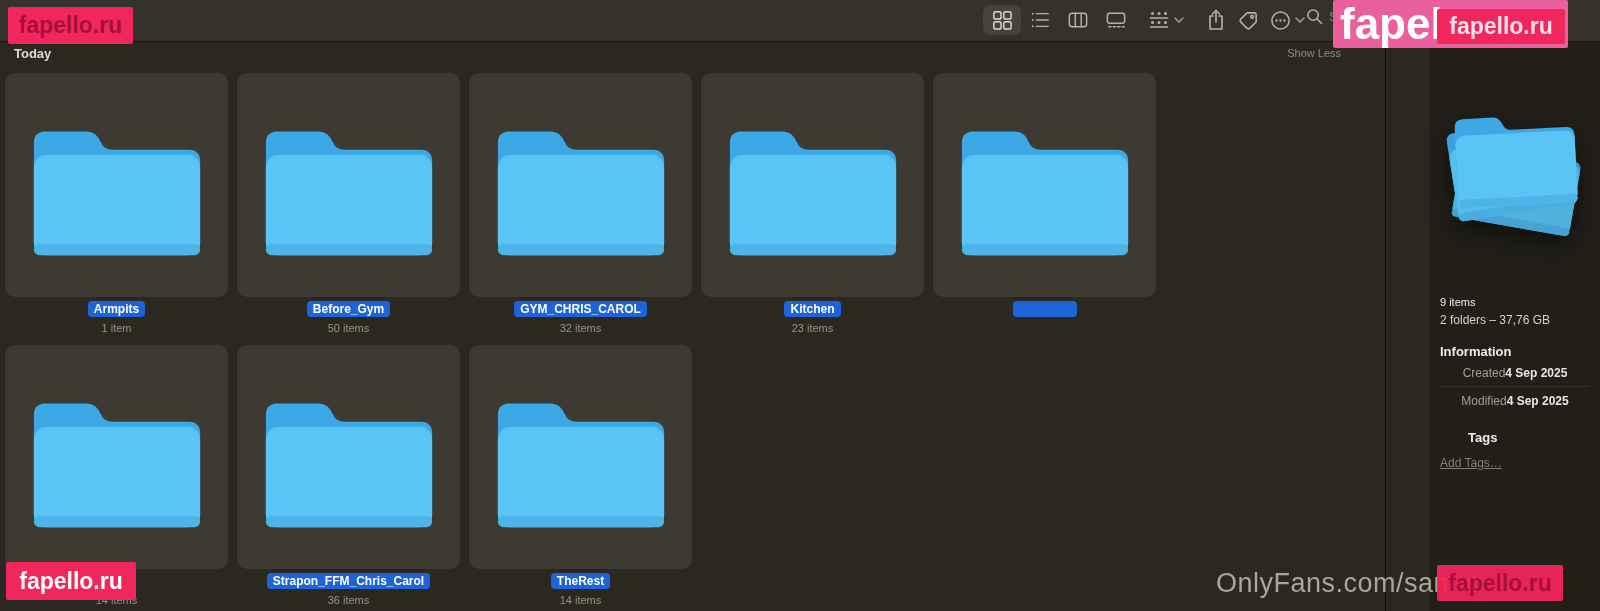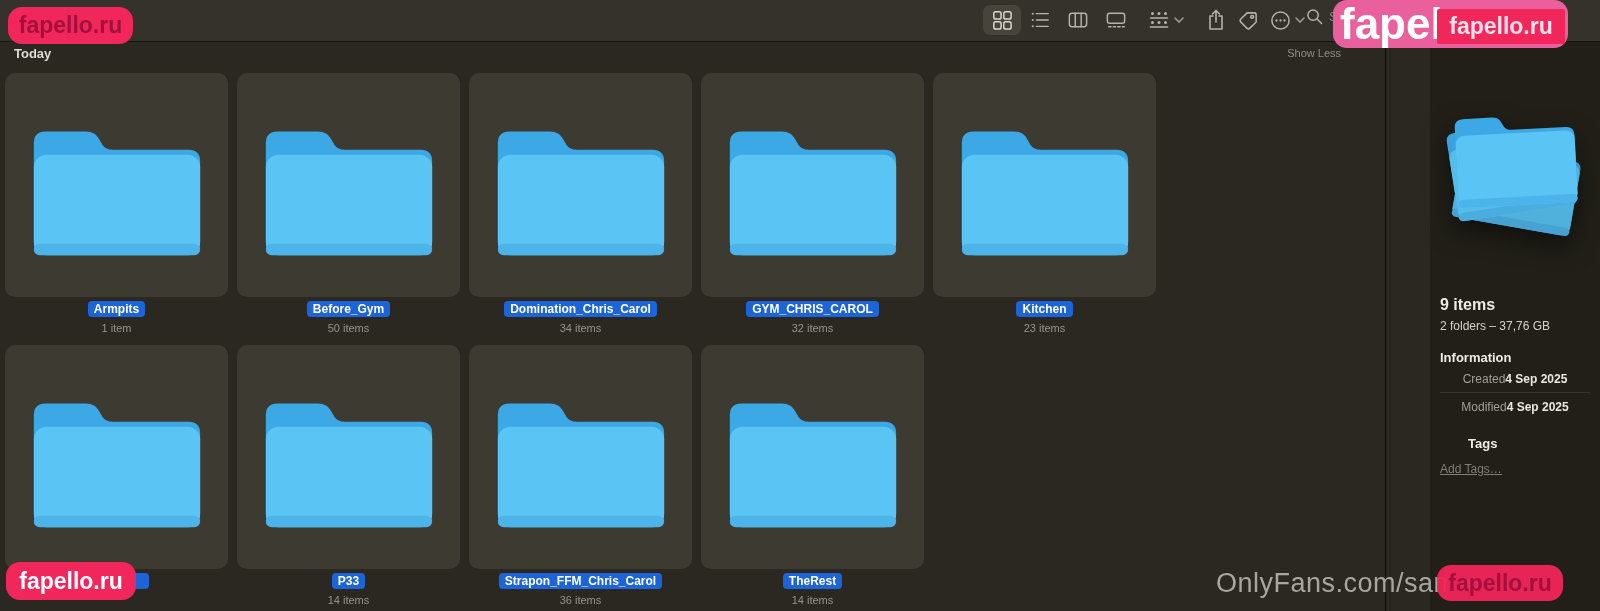--- a/index.html
+++ b/index.html
@@ -35,32 +35,32 @@
   .fname.frag{min-width:52px;height:16px;}
   .fcount{margin-top:1px;text-align:center;font-size:11px;color:#97948b;height:13px;}
   
   .preview{flex:1;background:#211f18;padding:0 10px;position:relative;color:#edebe6;}
   .stack{width:150px;height:160px;margin:52px auto 0;position:relative;
     filter:drop-shadow(0 10px 12px rgba(0,0,0,0.5));}
   .stack svg{position:absolute;width:132px;height:104px;}
   .sf1{left:12px;top:34px;transform:rotate(10deg);filter:brightness(.9);}
   .sf2{left:5px;top:20px;transform:rotate(-9deg);filter:brightness(.96);}
   .sf3{left:10px;top:12px;transform:rotate(-3deg);}
-  .pv-title{margin-top:42px;font-size:16px;font-weight:700;}
+  .pv-title{margin-top:42px;font-size:11px;font-weight:400;}
   .pv-sub{margin-top:5px;font-size:12px;color:#d5d3cc;}
   .pv-info{margin-top:17px;font-size:13px;font-weight:700;}
   .pv-row{display:flex;justify-content:center;align-items:center;padding:7px 0 6px 0;}
   .pv-row + .pv-row{border-top:1px solid #38352b;}
   .pv-label{font-size:12px;color:#a29f96;}
   .pv-value{font-size:12px;font-weight:700;color:#e9e7e1;}
   .pv-tags{margin-top:16px;font-size:13px;font-weight:700;margin-left:28px;}
   .pv-addtags{margin-top:11px;font-size:12px;color:#807e75;text-decoration:underline;}
   
   .wm{position:absolute;display:flex;align-items:center;justify-content:center;
-    font-weight:700;z-index:50;border-radius:14px;}
+    font-weight:700;z-index:50;border-radius:2px;}
   #wm-tl{left:8px;top:7px;width:125px;height:37px;background:#f1265a;color:#a50f3d;font-size:23px;}
   #wm-tr{left:1333px;top:0;width:235px;height:48px;background:#e9609d;justify-content:flex-start;}
   #wm-tr .big{color:#ffffff;font-size:44px;font-weight:700;line-height:44px;padding-left:7px;}
   #wm-tr-inner{position:absolute;left:104px;top:9px;width:128px;height:35px;background:#f1265a;
     color:rgba(255,236,241,0.95);font-size:23px;font-weight:700;display:flex;align-items:center;justify-content:center;border-radius:2px;}
   #wm-bl{left:6px;top:562px;width:130px;height:38px;background:#f1265a;color:#ffffff;font-size:23px;}
   #wm-br{left:1437px;top:565px;width:126px;height:36px;background:rgba(241,38,90,0.95);color:#a50f3d;font-size:23px;}
   #wm-of{position:absolute;left:1216px;top:568px;font-size:27px;color:#a8a69e;z-index:40;
     font-weight:400;letter-spacing:0.5px;}
 </style>
@@ -185,31 +185,20 @@
             <svg class="fsvg" viewBox="0 0 190 150">
                 <path d="M9 27 Q9 15 21 15 H63 Q72 15 76 22 L80 29 Q83 34 91 34 H169 Q181 34 181 46 V129 Q181 141 169 141 H21 Q9 141 9 129 Z" fill="#3da8e6"></path>
                 <rect x="9" y="39" width="172" height="104" rx="13" fill="#5ac5f5"></rect>
                 <rect x="9" y="131" width="172" height="12" rx="6" fill="#4db4ea"></rect>
               </svg>
           </div>
           <div class="label-row"><span class="fname">Before_Gym</span></div>
           <div class="fcount">50 items</div>
         </div>
 
-        <div class="cell">
-          <div class="tile">
-            <svg class="fsvg" viewBox="0 0 190 150">
-                <path d="M9 27 Q9 15 21 15 H63 Q72 15 76 22 L80 29 Q83 34 91 34 H169 Q181 34 181 46 V129 Q181 141 169 141 H21 Q9 141 9 129 Z" fill="#3da8e6"></path>
-                <rect x="9" y="39" width="172" height="104" rx="13" fill="#5ac5f5"></rect>
-                <rect x="9" y="131" width="172" height="12" rx="6" fill="#4db4ea"></rect>
-              </svg>
-          </div>
-          <div class="label-row"><span class="fname">Domination_Chris_Carol</span></div>
-          <div class="fcount">34 items</div>
-        </div>
 
         <div class="cell">
           <div class="tile">
             <svg class="fsvg" viewBox="0 0 190 150">
                 <path d="M9 27 Q9 15 21 15 H63 Q72 15 76 22 L80 29 Q83 34 91 34 H169 Q181 34 181 46 V129 Q181 141 169 141 H21 Q9 141 9 129 Z" fill="#3da8e6"></path>
                 <rect x="9" y="39" width="172" height="104" rx="13" fill="#5ac5f5"></rect>
                 <rect x="9" y="131" width="172" height="12" rx="6" fill="#4db4ea"></rect>
               </svg>
           </div>
           <div class="label-row"><span class="fname">GYM_CHRIS_CAROL</span></div>

